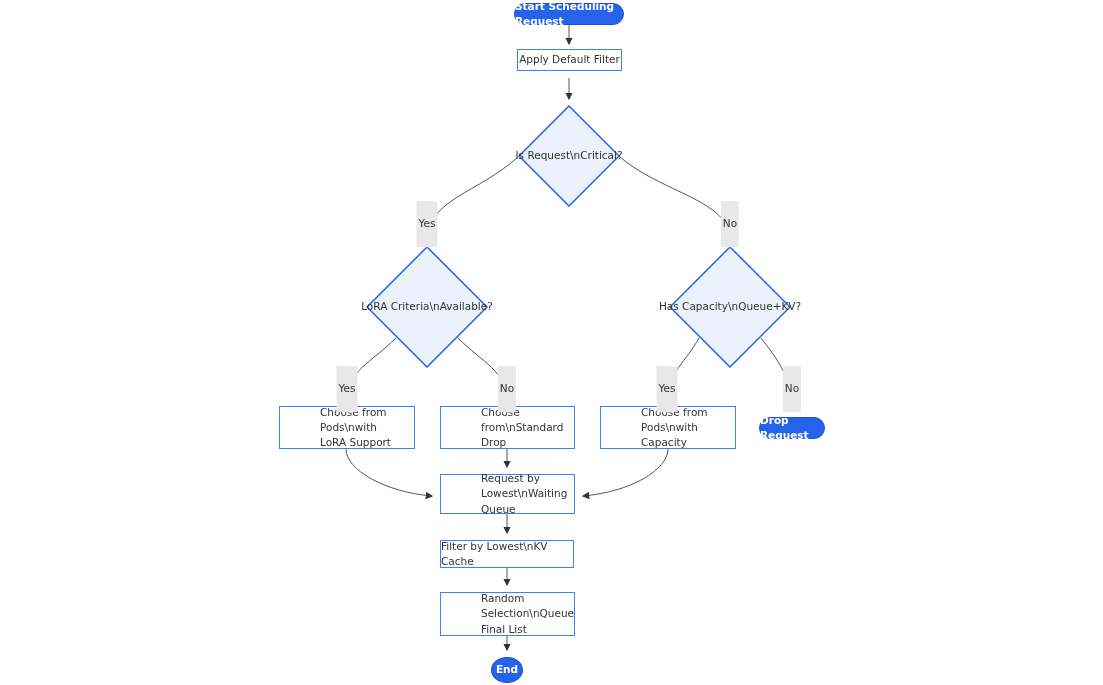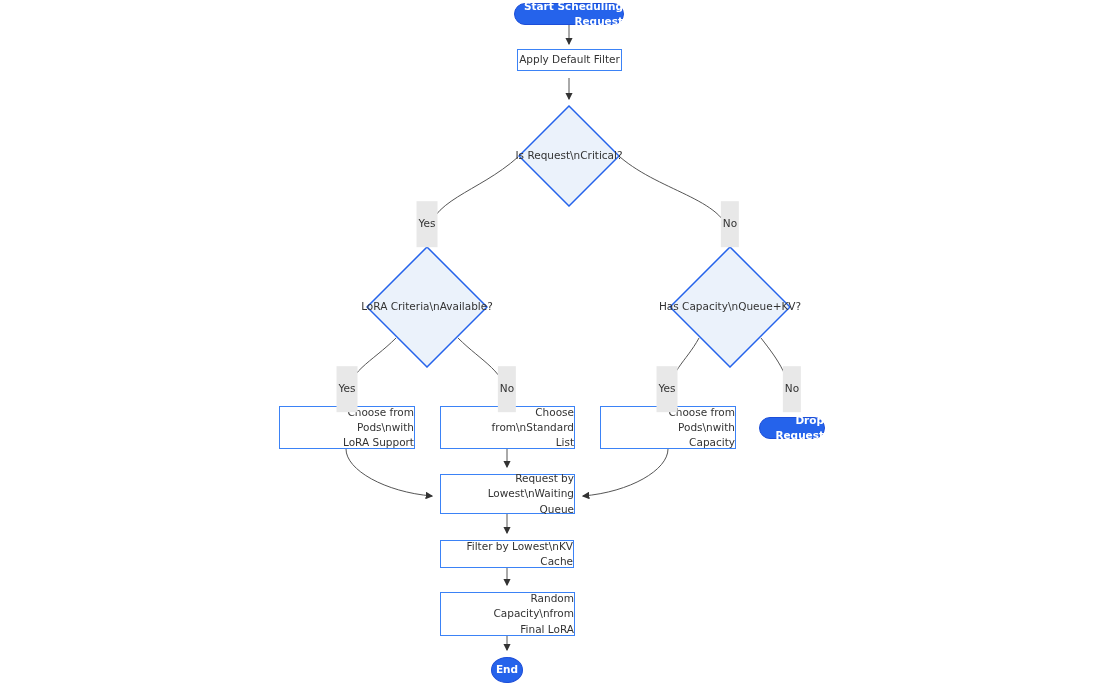--- a/index.html
+++ b/index.html
@@ -25,21 +25,21 @@
   .edges-layer path.edge {
     fill: none;
     stroke: #555555;
     stroke-width: 1px;
   }
   .node {
     position: absolute;
     display: flex;
     align-items: center;
     justify-content: center;
-    text-align: right;
+    text-align: left;
     box-sizing: border-box;
     color: #333333;
     font-size: 10.5px;
     line-height: 1.45;
   }
   .pill {
     background: #2563eb;
     color: #ffffff;
     font-weight: bold;
     border-radius: 9999px;
@@ -142,21 +142,21 @@
   <div class="node rect" style="left:279px; top:406px; width:136px; height:43px;">
     <span>
       <span class="node-line">Choose from Pods\nwith</span>
       <span class="node-line">LoRA Support</span>
     </span>
   </div>
 
   <div class="node rect" style="left:440px; top:406px; width:135px; height:43px;">
     <span>
       <span class="node-line">Choose from\nStandard</span>
-      <span class="node-line">List</span>
+      <span class="node-line">Drop</span>
     </span>
   </div>
 
   <div class="node rect" style="left:600px; top:406px; width:136px; height:43px;">
     <span>
       <span class="node-line">Choose from Pods\nwith</span>
       <span class="node-line">Capacity</span>
     </span>
   </div>
 
@@ -170,22 +170,22 @@
       <span class="node-line">Queue</span>
     </span>
   </div>
 
   <div class="node rect" style="left:440px; top:540px; width:134px; height:28px;">
     <span>Filter by Lowest\nKV Cache</span>
   </div>
 
   <div class="node rect" style="left:440px; top:592px; width:135px; height:44px;">
     <span>
-      <span class="node-line">Random Capacity\nfrom</span>
-      <span class="node-line">Final LoRA</span>
+      <span class="node-line">Random Selection\nQueue</span>
+      <span class="node-line">Final List</span>
     </span>
   </div>
 
   <div class="node pill" style="left:491px; top:657px; width:32px; height:26px; border-radius:50%;">
     <span>End</span>
   </div>
 
 </div>
 
 </body></html>

